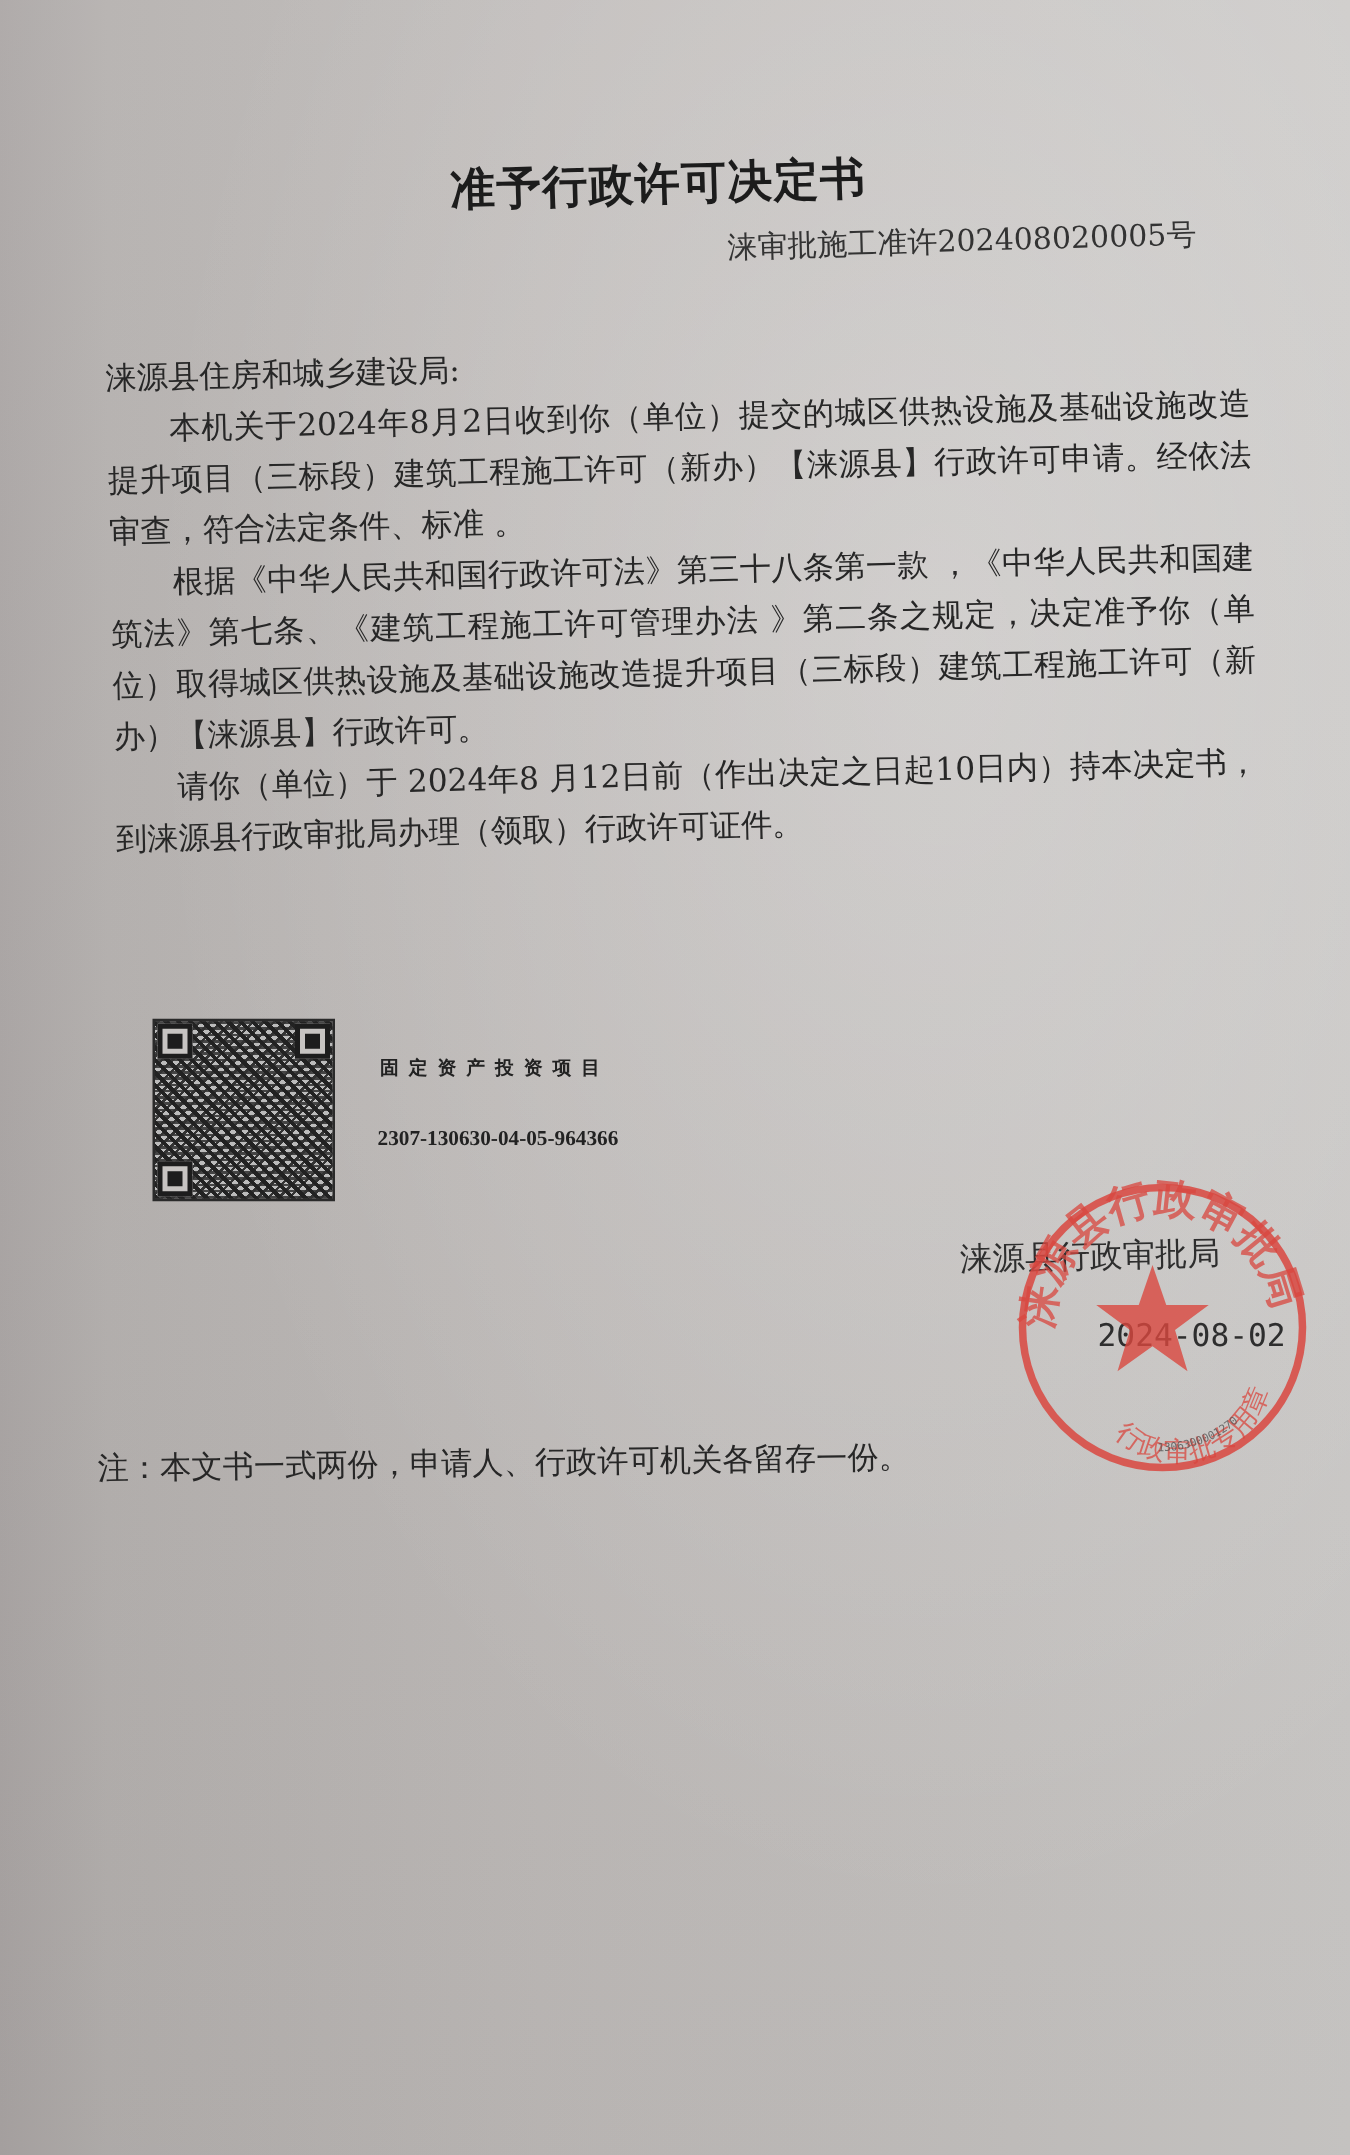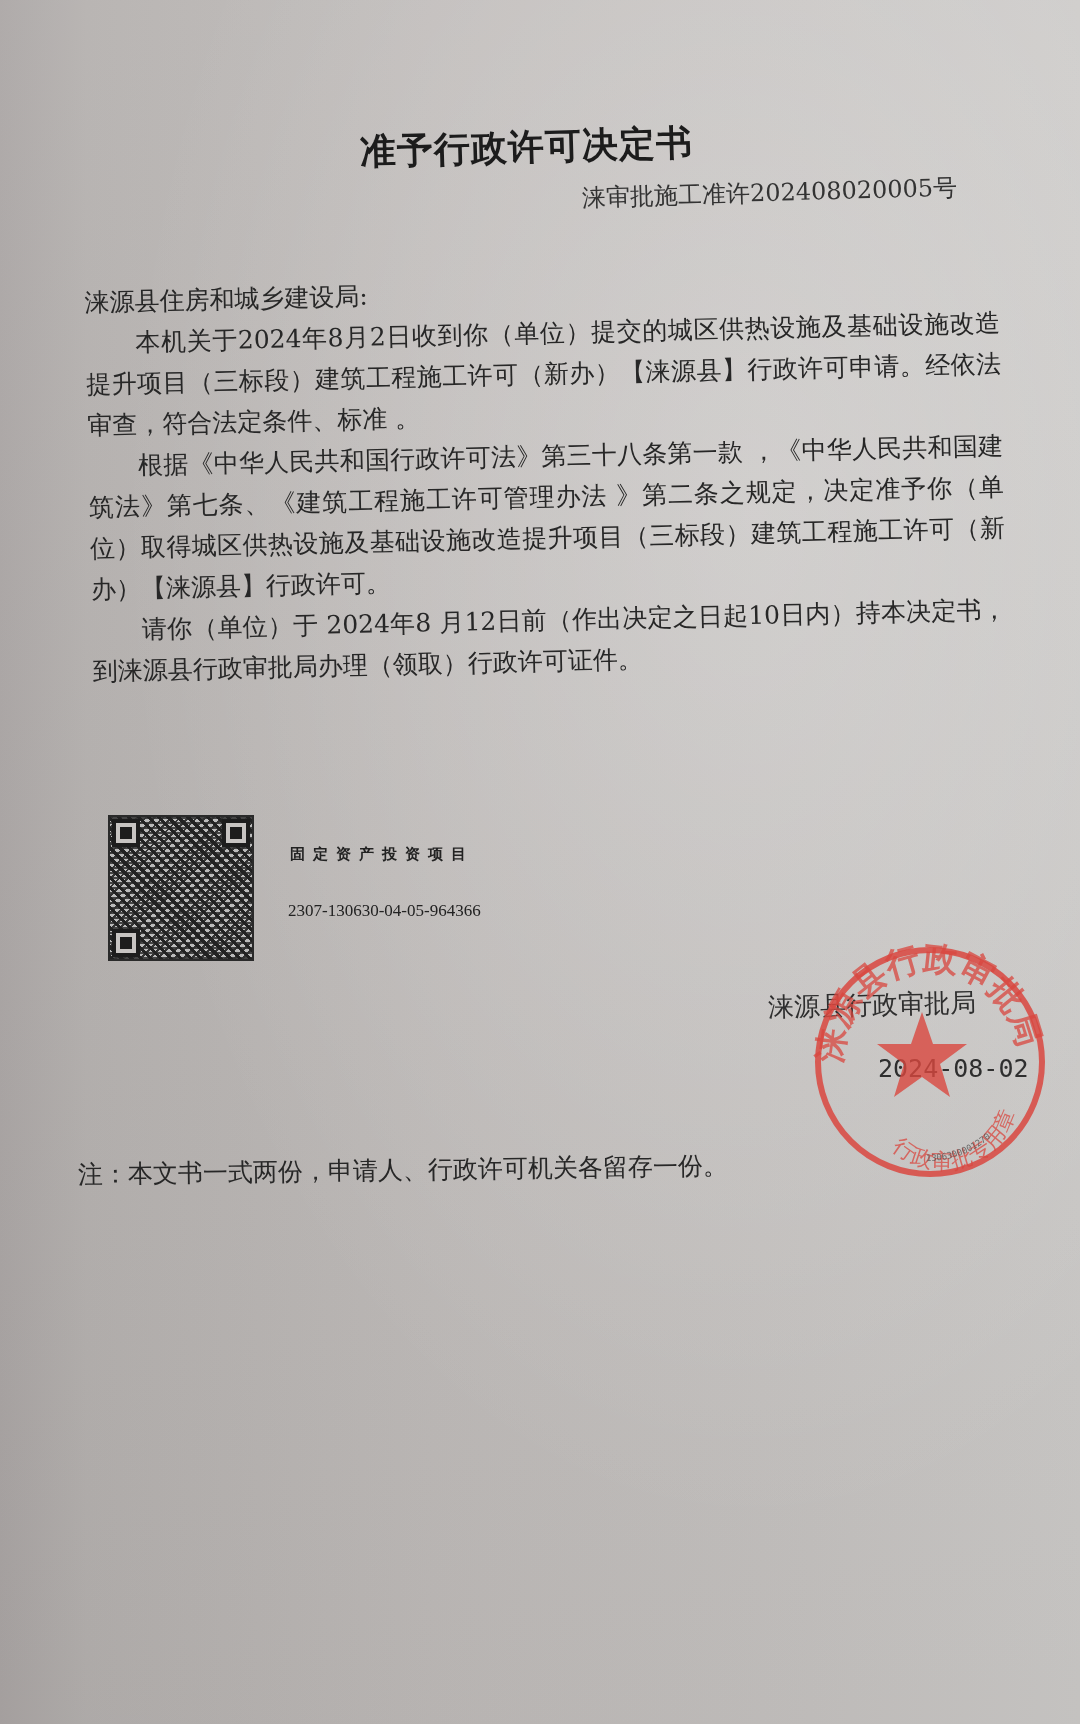--- a/index.html
+++ b/index.html
@@ -29,21 +29,21 @@
   }
   .body-text {
     position: absolute; left: 84px; top: 282px; width: 915px;
     font-size: 25px; line-height: 41px; color: #272727;
     transform: rotate(-1.3deg); transform-origin: left top;
   }
   .body-text p { margin: 0; }
   .addressee { margin-bottom: 0; }
   .para { text-indent: 2em; text-align: justify; }
   .qr-block {
-    position: absolute; left: 108px; top: 815px;
+    position: absolute; left: 122px; top: 815px;
   }
   .qr {
     width: 142px; height: 142px; position: relative;
     background:
       repeating-linear-gradient(45deg, #222 0 3px, transparent 3px 7px),
       repeating-linear-gradient(-45deg, #333 0 2px, transparent 2px 6px),
       repeating-linear-gradient(0deg, #444 0 2px, #bbb 2px 5px);
     border: 2px solid #2a2a2a;
   }
   .qr .finder {
@@ -56,21 +56,21 @@
   .qr .f1 { left: 2px; top: 2px; }
   .qr .f2 { right: 2px; top: 2px; }
   .qr .f3 { left: 2px; bottom: 2px; }
   .qr-label {
     position: absolute; left: 182px; top: 30px; white-space: nowrap;
     font-size: 15px; font-weight: bold; letter-spacing: 8px; color: #222;
   }
   .qr-code {
     position: absolute; left: 180px; top: 86px; white-space: nowrap;
     font-family: "Liberation Serif", serif;
-    font-size: 17px; font-weight: normal; color: #222;
+    font-size: 17px; font-weight: bold; color: #222;
   }
   .issuer {
     position: absolute; left: 768px; top: 990px;
     font-size: 26px; color: #2e2e2e;
     transform: rotate(-1.3deg); transform-origin: left center;
   }
   .issue-date {
     position: absolute; left: 878px; top: 1036px;
     font-family: "DejaVu Sans Mono", "Liberation Mono", monospace;
     font-size: 25px; color: #2e2e2e; margin-top: 18px;

